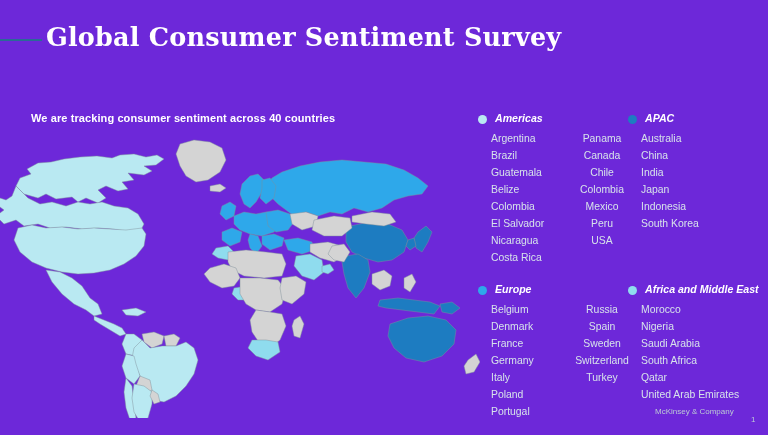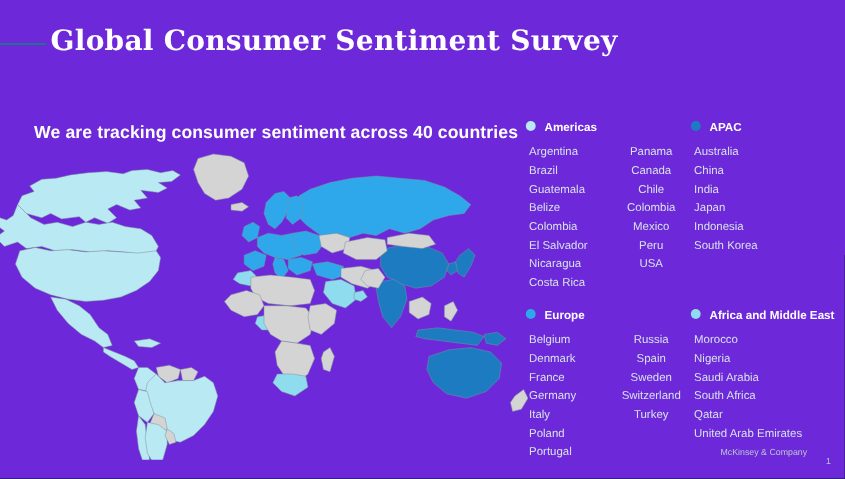--- a/index.html
+++ b/index.html
@@ -35,21 +35,21 @@
     letter-spacing: 0.2px;
     color: #ffffff;
     white-space: nowrap;
   }
 
   
   #subtitle {
     position: absolute;
     left: 31px;
     top: 112px;
-    font-size: 16px;
+    font-size: 11px;
     font-weight: bold;
     color: #ffffff;
     letter-spacing: 0.1px;
     white-space: nowrap;
   }
 
   
   #map-wrap {
     position: absolute;
     left: -6px;
@@ -61,40 +61,41 @@
 
   
   .legend-group { position: absolute; }
   #legend-americas { left: 478px; top: 110px; }
   #legend-apac     { left: 628px; top: 110px; }
   #legend-europe   { left: 478px; top: 281px; }
   #legend-africa   { left: 628px; top: 281px; }
 
   .legend-head {
     display: flex;
-    align-items: flex-start;
+    align-items: flex-end;
     height: 14px;
     margin-bottom: 6px;
+    font-style: italic;
   }
   .bullet {
     width: 9px;
     height: 9px;
     border-radius: 50%;
     flex: 0 0 auto;
     margin-right: 8px;
   }
   .legend-title {
     font-size: 10.6px;
     font-weight: bold;
     color: #ffffff;
     white-space: nowrap;
   }
   .legend-cols {
     display: flex;
-    margin-left: 3px;
+    margin-left: 13px;
   }
   .legend-col {
     display: flex;
     flex-direction: column;
   }
   .legend-col.first  { width: 66px; }
   .legend-col.second { width: 90px; align-items: center; }
   .legend-item {
     font-size: 10.4px;
     line-height: 17px;

